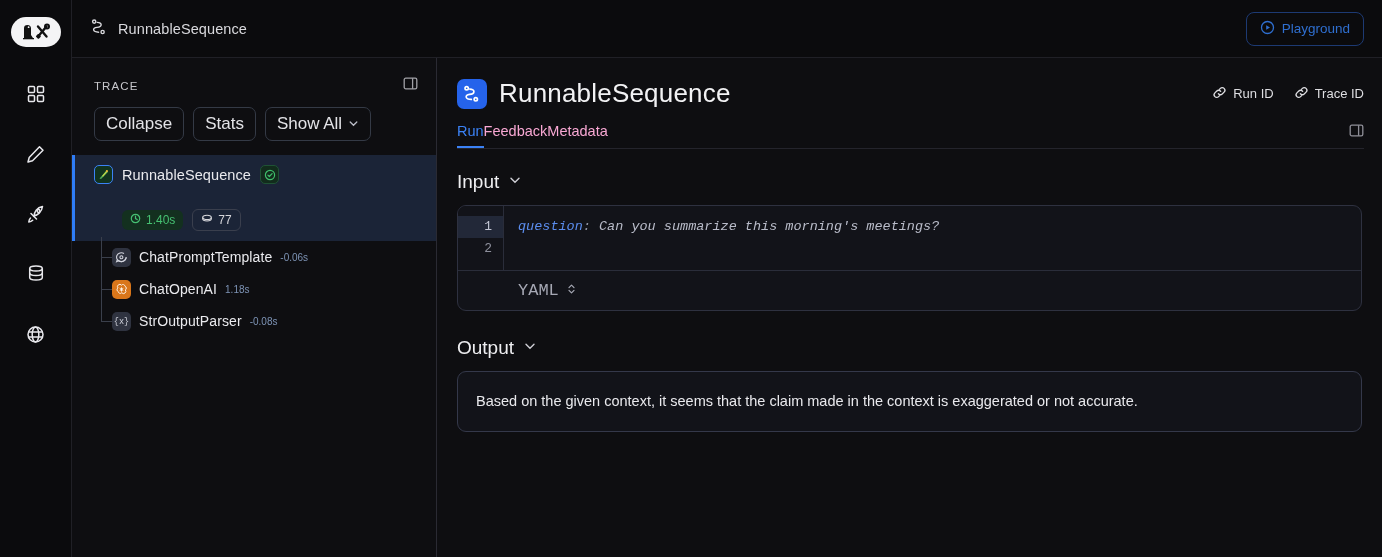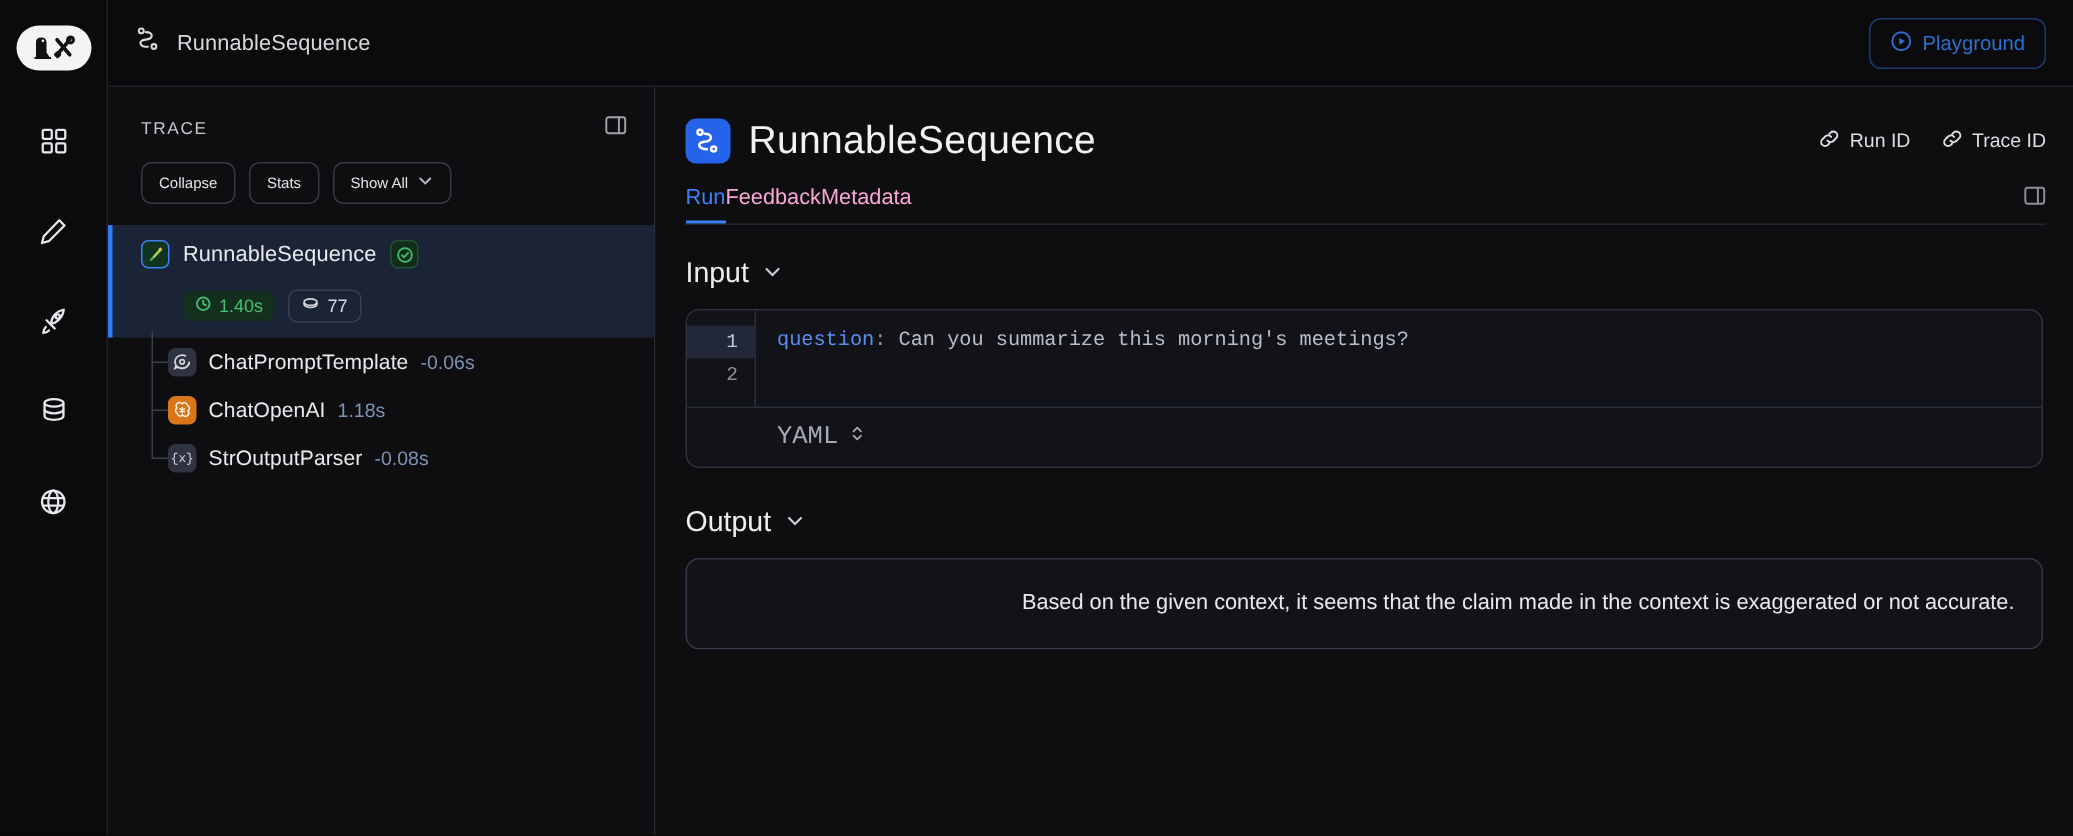--- a/index.html
+++ b/index.html
@@ -47,45 +47,45 @@
   .trace-head {
     display: flex; align-items: center; justify-content: space-between;
     padding: 18px 18px 0 22px;
   }
   .trace-label { font-size: 11.5px; letter-spacing: 1.1px; color: #c7c7cc; font-weight: 400;}
   .panel-icon { cursor: pointer; opacity: .82; }
   .trace-tools { display: flex; gap: 9px; padding: 12px 0 0 22px; }
   .pill {
     border: 1px solid #343a46; border-radius: 7px;
     background: transparent; color: #e3e3e7;
-    font-size: 10px; padding: 6px 11px; cursor: pointer;
+    font-size: 17px; padding: 6px 11px; cursor: pointer;
     display: flex; align-items: center; gap: 6px;
     font-family: "Liberation Sans", sans-serif;
   }
   .tree { margin-top: 14px; position: relative; }
   .node-root {
     background: #1b2437; padding: 10px 0 10px 22px; height: auto;
     display: block; position: relative;
   }
   .node-root::before {
     content: ""; position: absolute; left: 0; top: 0; bottom: 0;
     width: 3px; background: #2f7df6;
   }
   .root-line1 { display: flex; align-items: center; gap: 9px; }
-  .root-line2 { display: flex; align-items: center; gap: 9px; margin-top: 14px; padding-left: 28px; }
+  .root-line2 { display: flex; align-items: center; gap: 9px; margin-top: 25px; padding-left: 28px; }
   .ico-sq {
     width: 19px; height: 19px; border-radius: 5px;
     display: flex; align-items: center; justify-content: center; flex: 0 0 19px;
   }
   .ico-parrot { background: #12331f; border: 1.5px solid #3b82f6; }
   .ico-gray { background: #2f3340; }
   .ico-openai { background: #d9761a; }
   .node-name { font-size: 14px; color: #eaeaee; letter-spacing: .1px; }
   .node-name.root { font-size: 14.5px; }
-  .dur { font-size: 13px; color: #7d93b5; }
+  .dur { font-size: 10px; color: #7d93b5; }
   .badge-ok {
     width: 19px; height: 19px; border-radius: 5px; background: #122c1c;
     border: 1px solid #1f5235; display: flex; align-items: center; justify-content: center;
   }
   .chip {
     display: inline-flex; align-items: center; gap: 5px;
     border-radius: 6px; font-size: 12px; padding: 3px 8px;
   }
   .chip-time { background: #13301f; color: #46c072; }
   .chip-tok { border: 1px solid #3a3f4d; color: #d6d6db; }
@@ -133,33 +133,33 @@
   .code-card {
     border: 1px solid #2e3140; border-radius: 9px; background: #121319; overflow: hidden;
   }
   .code-body { display: flex; }
   .gutter { width: 46px; flex: 0 0 46px; border-right: 1px solid #2a2d3a; padding: 10px 0; background:#121319;}
   .ln {
     height: 22px; line-height: 22px; text-align: right; padding-right: 11px;
     font-family: "Liberation Mono", monospace; font-size: 13px; color: #8d8f9c;
   }
   .ln.hl { background: #222838; color: #c3c6d4; }
-  .code-lines { padding: 10px 0 10px 14px; flex: 1; min-width: 0; }
+  .code-lines { padding: 10px 0 10px 14px; flex: 1; min-width: 0; font-style: italic; }
   .cl { height: 22px; line-height: 22px; font-family: "Liberation Mono", monospace; font-size: 13.5px; white-space: pre; }
   .k { color: #5b8dee; }
   .p { color: #8e93a3; }
   .v { color: #b9bcc9; }
   .code-foot {
     border-top: 1px solid #2a2d3a; padding: 10px 0 10px 16px;
     display: flex; align-items: center; gap: 7px;
   }
   .code-lang { font-family: "Liberation Mono", monospace; font-size: 17px; color: #a6a8b4; cursor: pointer; margin-left: 44px;}
   .out-card {
     border: 1px solid #34384a; border-radius: 9px; background: #121319;
-    padding: 19px 18px; font-size: 14.5px; color: #e9e9ed; line-height: 1.45; text-align: right;
+    padding: 19px 18px; font-size: 14.5px; color: #e9e9ed; line-height: 1.45;
   }
   .sec-gap { height: 26px; }
 </style>
 </head>
 <body>
 
 <div class="app">
 
   <div class="rail">
     <div class="rail-logo">

